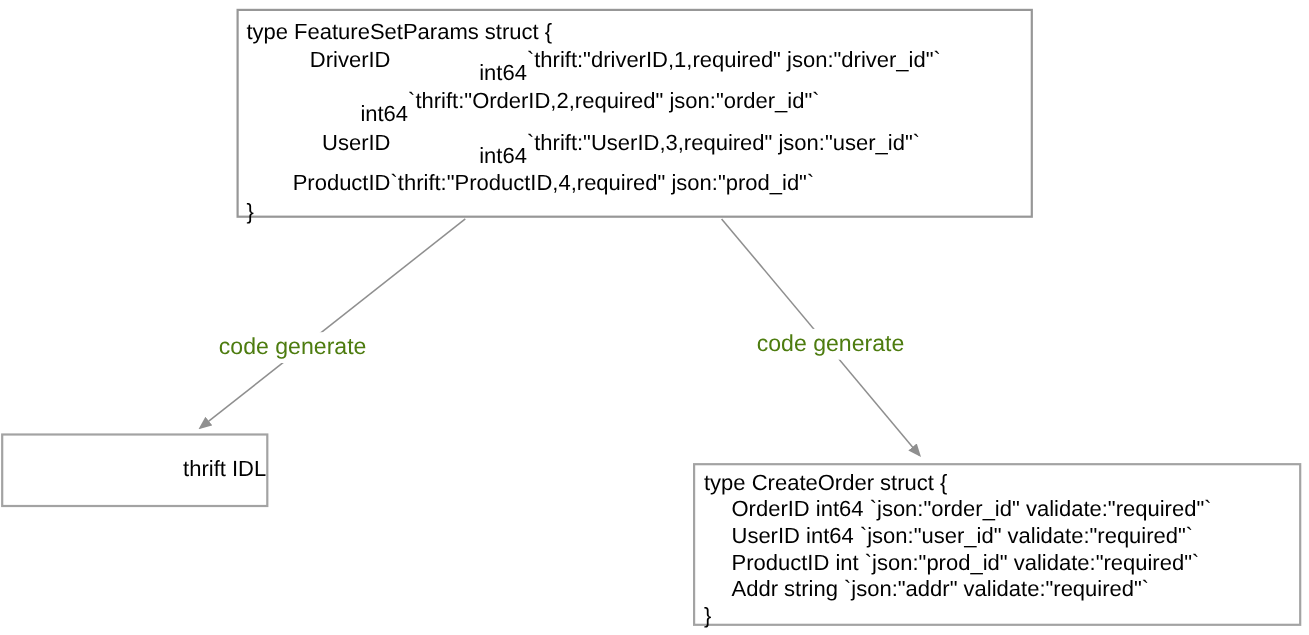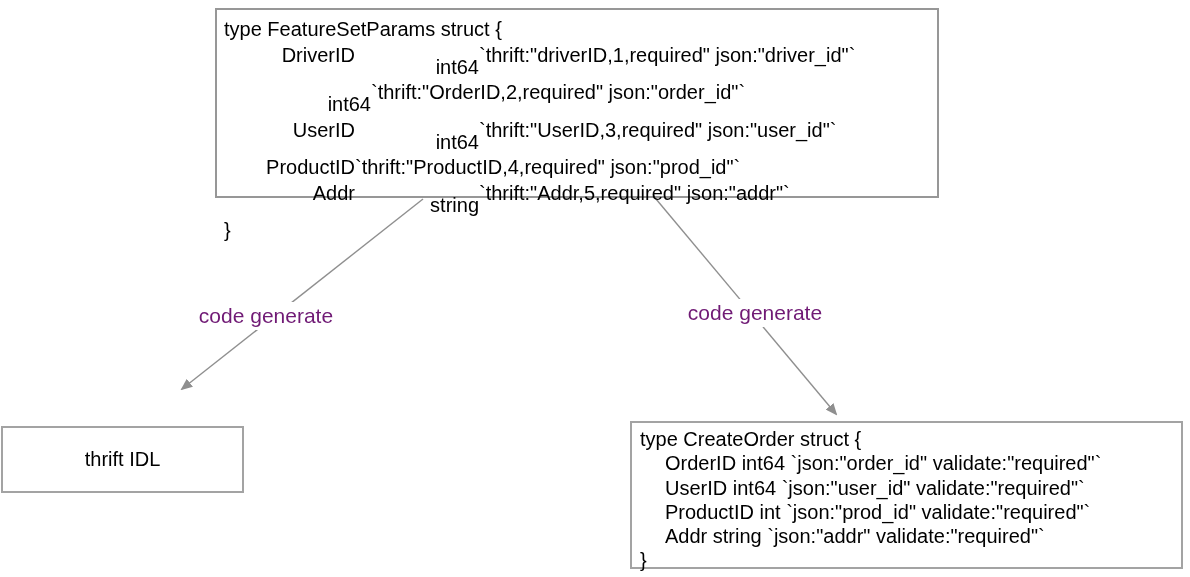--- a/index.html
+++ b/index.html
@@ -71,31 +71,30 @@
     padding-left: 33px;
   }
   .thrift-box {
     left: 1px;
     top: 394px;
     width: 243px;
     height: 67px;
     border: 2px solid #a3a3a3;
     display: flex;
     align-items: center;
-    justify-content: center;
+    justify-content: flex-end;
     font-size: 20px;
-    margin-top: 32px;
   }
   .arrow-label {
     position: absolute;
     transform: translate(-50%, -50%);
     background: #ffffff;
     padding: 2px 8px;
     font-size: 21px;
-    color: #701a75;
+    color: #4d7c0f;
     white-space: nowrap;
   }
   .arrow-label-left  { left: 266px; top: 316px; }
   .arrow-label-right { left: 755px; top: 313px; }
 </style>
 </head>
 <body>
 
 <div class="canvas">
 
@@ -123,25 +122,20 @@
     </div>
     <div class="field-row">
       <span class="col-name">UserID</span>
       <span class="col-type">int64</span>
       <span class="col-tag">`thrift:"UserID,3,required" json:"user_id"`</span>
     </div>
     <div class="field-row">
       <span class="col-name">ProductID</span>
       <span class="col-tag">`thrift:"ProductID,4,required" json:"prod_id"`</span>
     </div>
-    <div class="field-row">
-      <span class="col-name">Addr</span>
-      <span class="col-type">string</span>
-      <span class="col-tag">`thrift:"Addr,5,required" json:"addr"`</span>
-    </div>
 
     <div class="code-line">}</div>
   </div>
 
   <div class="arrow-label arrow-label-left">code generate</div>
 
   <div class="arrow-label arrow-label-right">code generate</div>
 
   <div class="node thrift-box">
     <span>thrift IDL</span>

